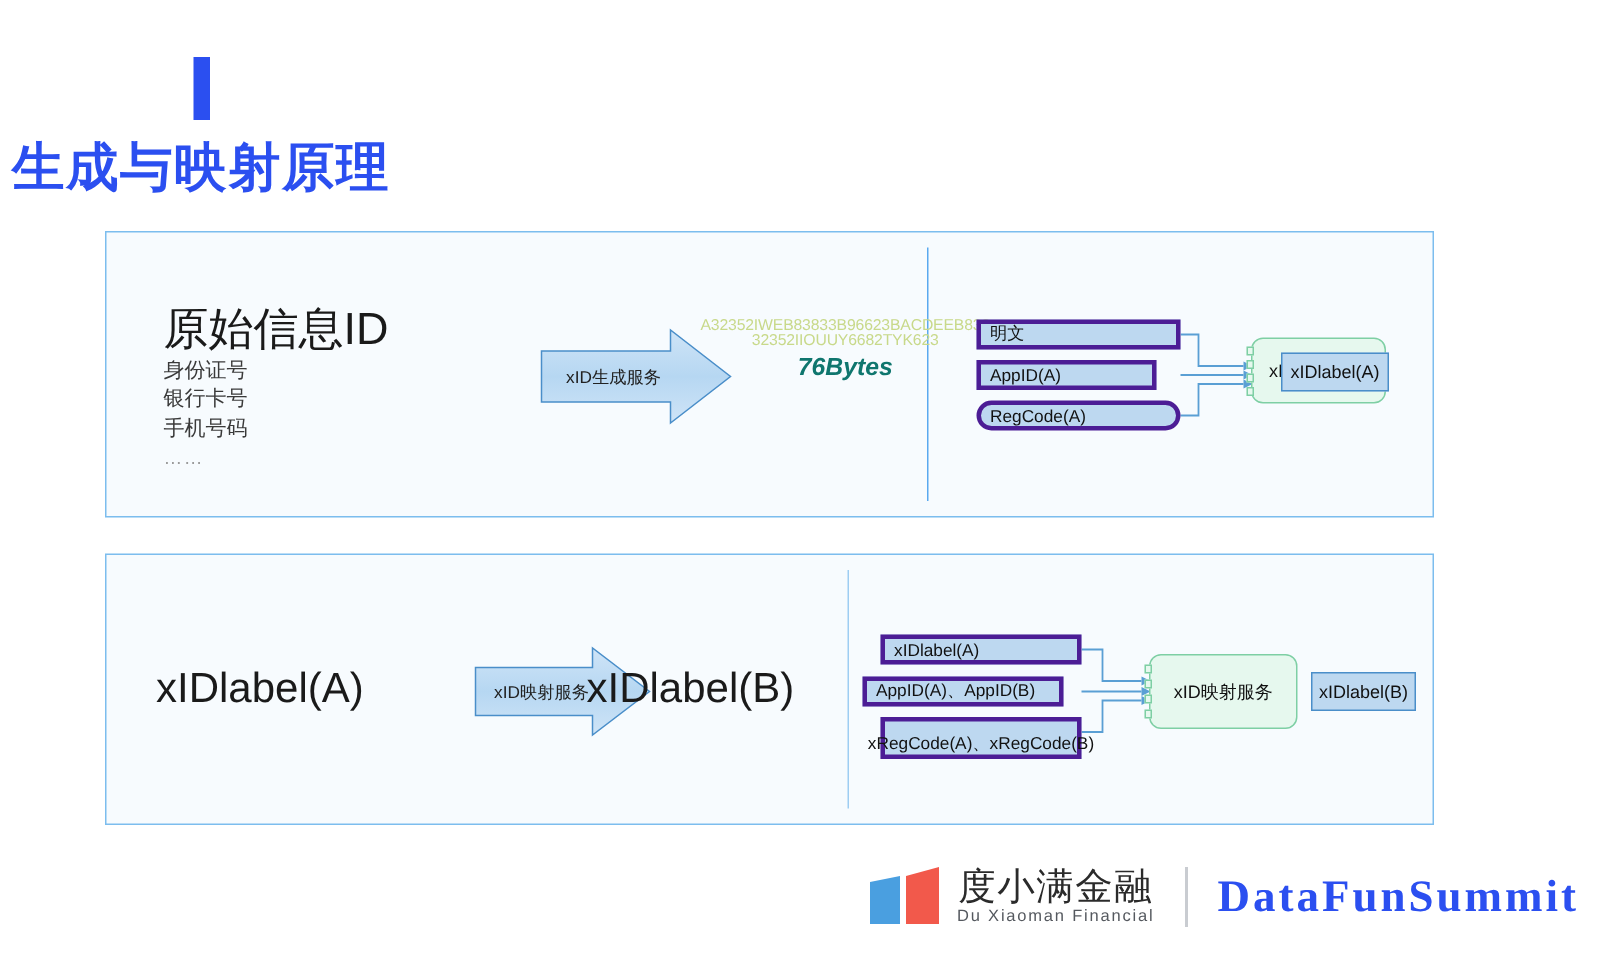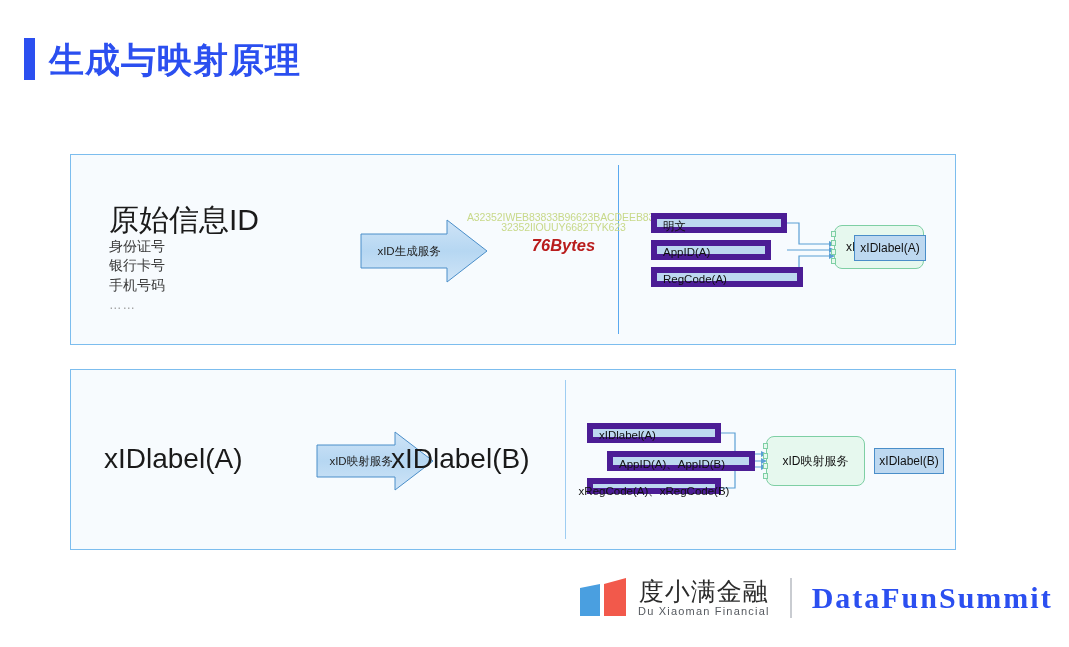--- a/index.html
+++ b/index.html
@@ -12,25 +12,26 @@
     height: 647px;
     position: relative;
     font-family: "Liberation Sans", "DejaVu Sans", sans-serif;
     color: #222222;
     overflow: hidden;
   }
 
   
   #slide-title {
     position: absolute;
-    left: 24px;
+    left: 8px;
     top: 38px;
     display: flex;
     align-items: center;
     gap: 14px;
+    flex-direction: column;
   }
   #title-bar-marker {
     width: 11px;
     height: 42px;
     background: #2b4ff0;
   }
   #title-text {
     font-size: 35px;
     font-weight: bold;
     color: #2b4ff0;
@@ -127,21 +128,21 @@
     word-break: break-all;
     letter-spacing: -0.1px;
     text-align: center;
     font-family: "Liberation Sans", "DejaVu Sans", sans-serif;
   }
   #xidlabel-bytes {
     margin-top: 3px;
     font-size: 16.5px;
     font-style: italic;
     font-weight: bold;
-    color: #b91c1c;
+    color: #0f766e;
   }
 
   
   .big-label {
     position: absolute;
     font-size: 28px;
     color: #1a1a1a;
     white-space: nowrap;
   }
   #map-label-a { left: 33px;  top: 73px; }
@@ -151,24 +152,24 @@
   .flow {
     position: absolute;
     top: 0;
     right: 0;
     bottom: 0;
     left: 0;
   }
   .in-box {
     position: absolute;
     background: #bdd8f0;
-    border: 6px solid #4c1d95;
+    border: 3px solid #4c1d95;
     box-sizing: border-box;
     display: flex;
-    align-items: flex-start;
+    align-items: flex-end;
     padding-left: 6px;
     font-size: 11.5px;
     color: #111111;
     white-space: nowrap;
     overflow: visible;
   }
   .service-box {
     position: absolute;
     background: #e6f8ee;
     border: 1px solid #7ecfa4;
@@ -309,21 +310,21 @@
         <polygon points="758,98 764,101 758,104"></polygon>
       </g>
     </svg>
 
     <div class="in-box" style="left:580px; top:58px; width:136px; height:20px;">
       <span>明文</span>
     </div>
     <div class="in-box" style="left:580px; top:85px; width:120px; height:20px;">
       <span>AppID(A)</span>
     </div>
-    <div class="in-box" style="left:580px; top:112px; width:152px; height:20px;">
+    <div class="in-box" style="left:580px; top:112px; width:136px; height:20px;border-radius:10px;">
       <span>RegCode(A)</span>
     </div>
 
     <div class="service-box" style="left:763px; top:70px; width:90px; height:44px;">
       <span class="nub" style="top:5px;"></span>
       <span class="nub" style="top:14px;"></span>
       <span class="nub" style="top:23px;"></span>
       <span class="nub" style="top:32px;"></span>
       <span>xID生成服务</span>
     </div>
@@ -365,24 +366,24 @@
       <g fill="#5a9fd4">
         <polygon points="690,81 696,84 690,87"></polygon>
         <polygon points="690,88 696,91 690,94"></polygon>
         <polygon points="690,94 696,97 690,100"></polygon>
       </g>
     </svg>
 
     <div class="in-box" style="left:516px; top:53px; width:134px; height:20px;">
       <span>xIDlabel(A)</span>
     </div>
-    <div class="in-box" style="left:536px; top:81px; width:148px; height:20px;">
+    <div class="in-box" style="left:504px; top:81px; width:134px; height:20px;">
       <span>AppID(A)、AppID(B)</span>
     </div>
-    <div class="in-box" style="left:516px; top:108px; width:134px; height:16px; padding-left:0; justify-content:center;">
+    <div class="in-box" style="left:516px; top:108px; width:134px; height:28px; padding-left:0; justify-content:center;">
       <span>xRegCode(A)、xRegCode(B)</span>
     </div>
 
     <div class="service-box" style="left:695px; top:66px; width:99px; height:50px;">
       <span class="nub" style="top:6px;"></span>
       <span class="nub" style="top:16px;"></span>
       <span class="nub" style="top:26px;"></span>
       <span class="nub" style="top:36px;"></span>
       <span>xID映射服务</span>
     </div>

